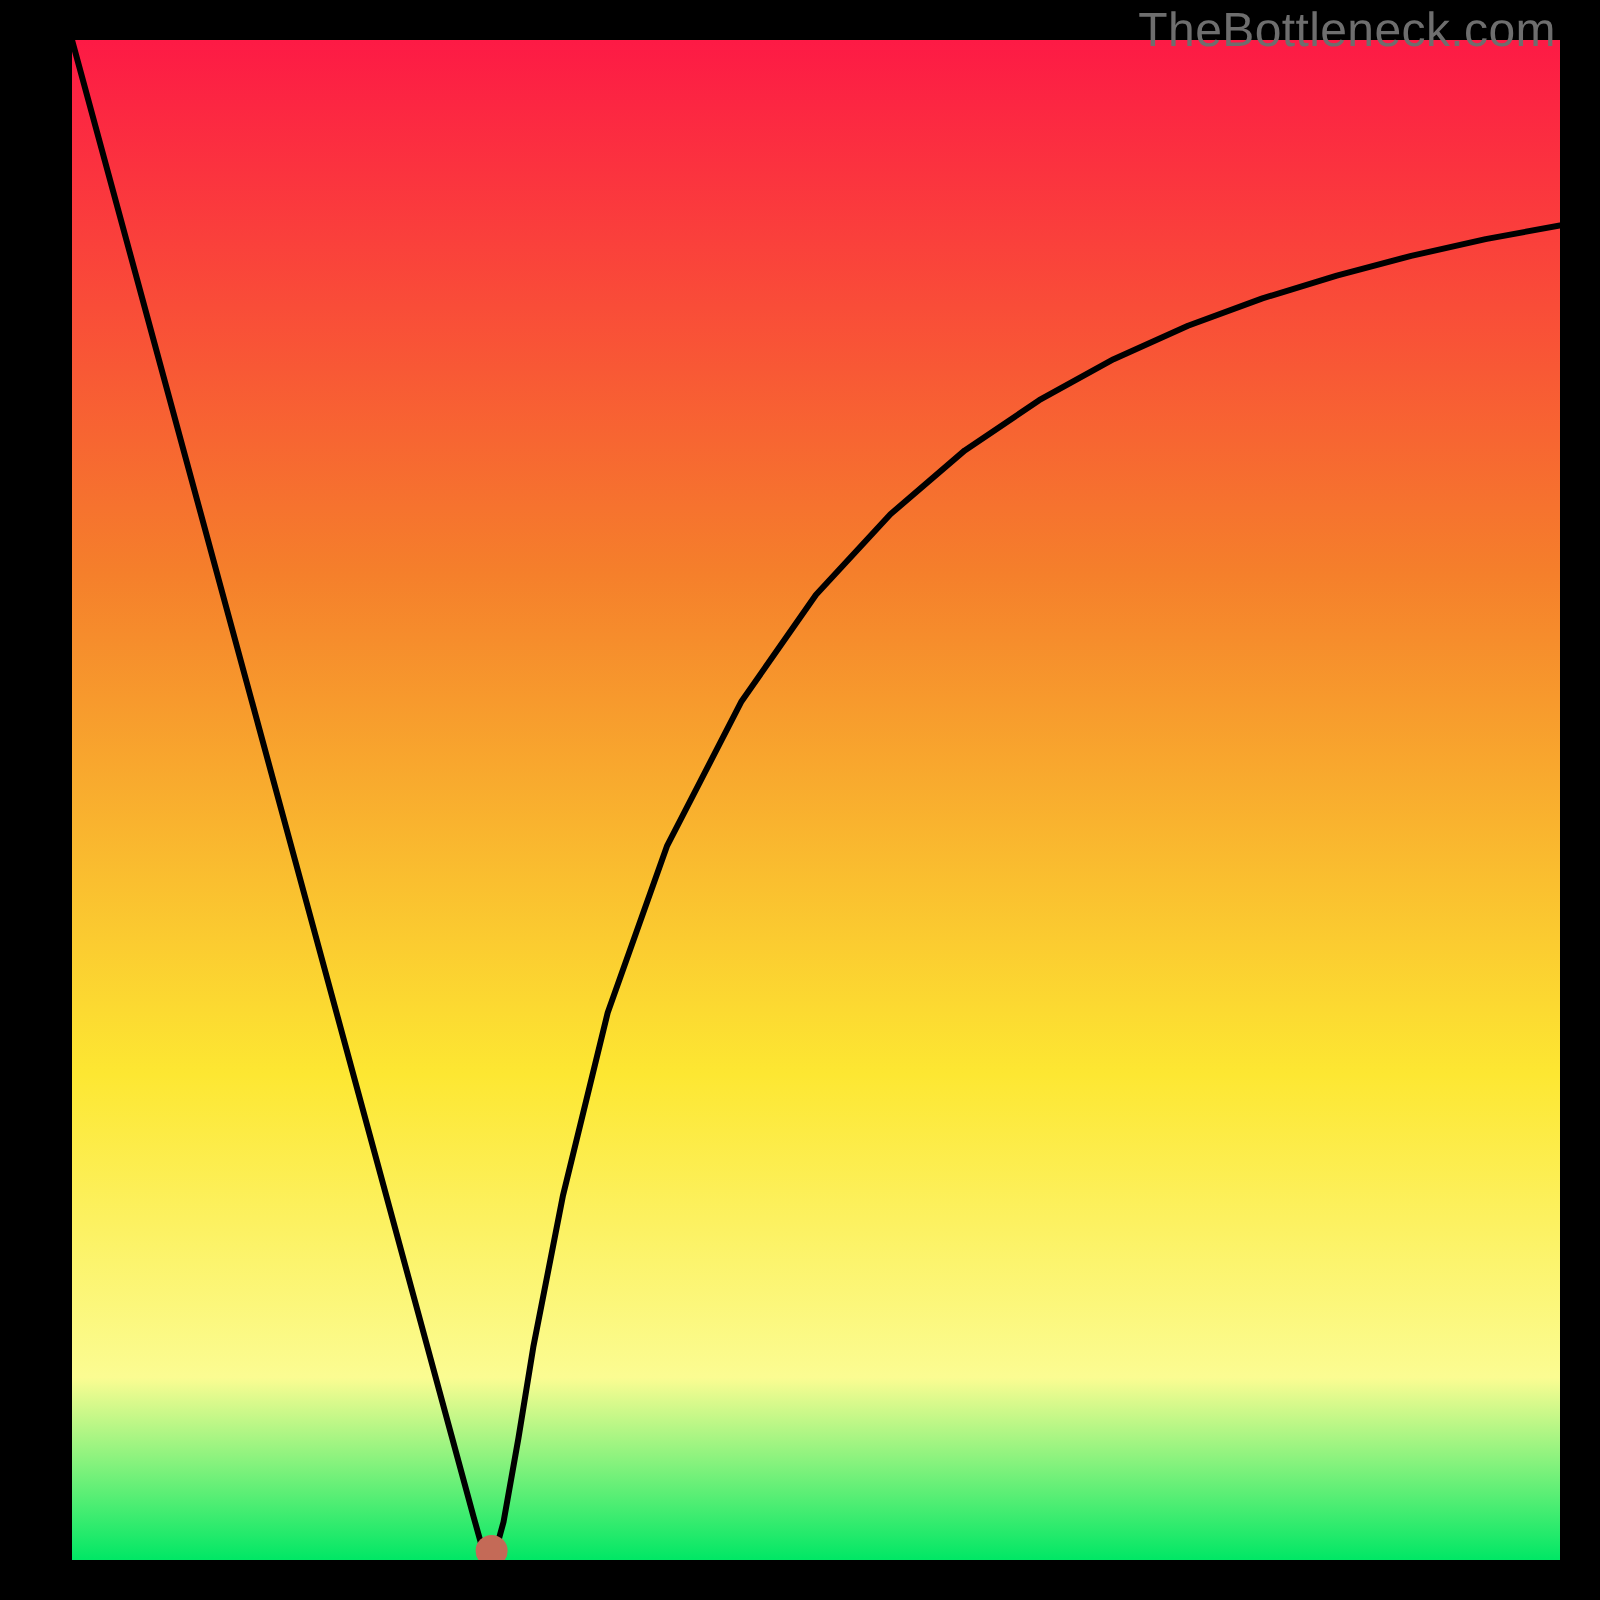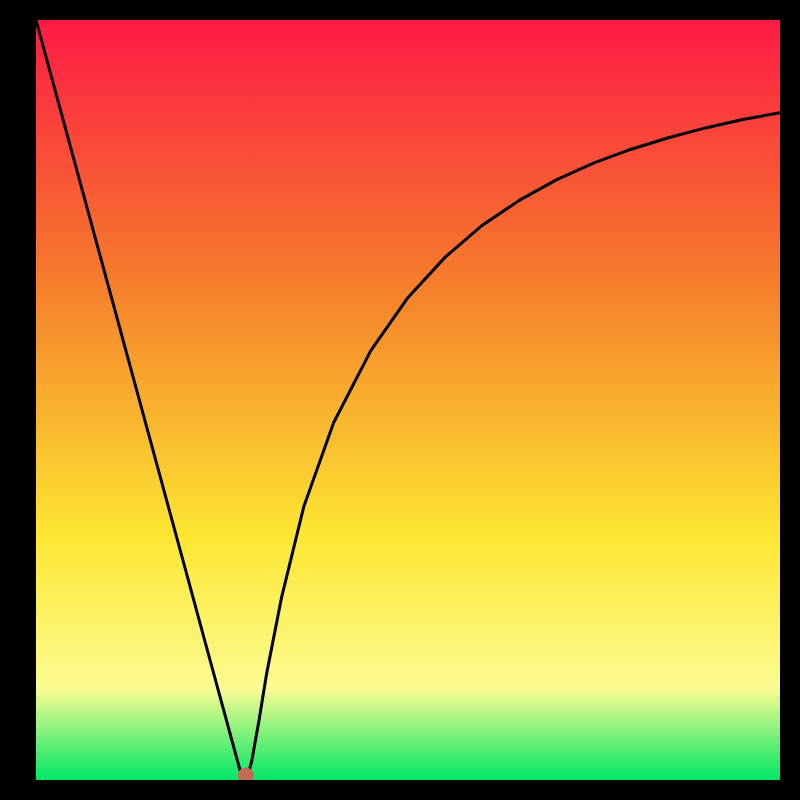--- a/index.html
+++ b/index.html
@@ -55,13 +55,14 @@
           <stop offset="68%" stop-color="#fde732"></stop>
           <stop offset="88%" stop-color="#fbfc92"></stop>
           <stop offset="100%" stop-color="#00e765"></stop>
         </linearGradient>
       </defs>
       <rect x="0" y="0" width="744" height="760" fill="url(#grad)"></rect>
       <path id="curve-path" fill="none" stroke-width="3" stroke-linecap="round" stroke-linejoin="round" stroke="#000000" d="M0.00 0.00 L37.20 136.80 L74.40 273.60 L111.60 410.40 L148.80 547.20 L171.12 629.28 L189.72 697.68 L200.88 738.72 L206.83 760.00 L210.55 760.00 L215.76 741.00 L223.20 699.20 L230.64 653.60 L245.52 577.60 L267.84 486.40 L297.60 402.80 L334.80 330.60 L372.00 277.40 L409.20 237.12 L446.40 205.20 L483.60 180.12 L520.80 159.60 L558.00 142.88 L595.20 129.20 L632.40 117.80 L669.60 107.92 L706.80 99.56 L744.00 92.72"></path>
       <circle id="marker-dot" fill="#c46a57" cx="209.81" cy="755.44" r="8"></circle>
     </svg>
   </div>
+  <div class="watermark">TheBottleneck.com</div>
 </div>
 
 </body></html>

